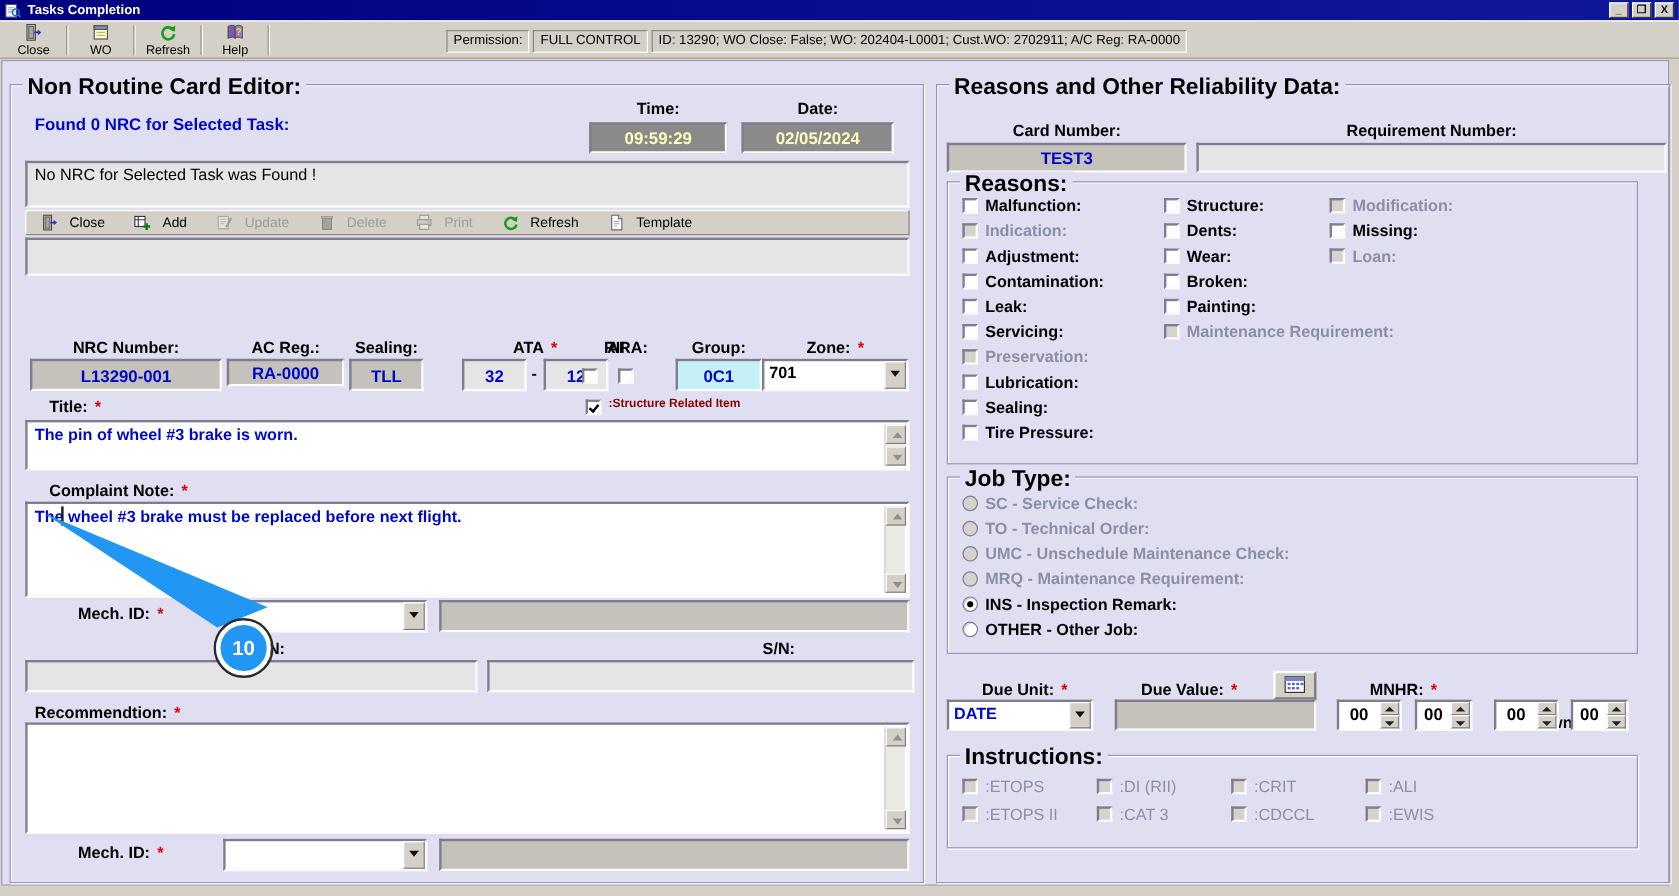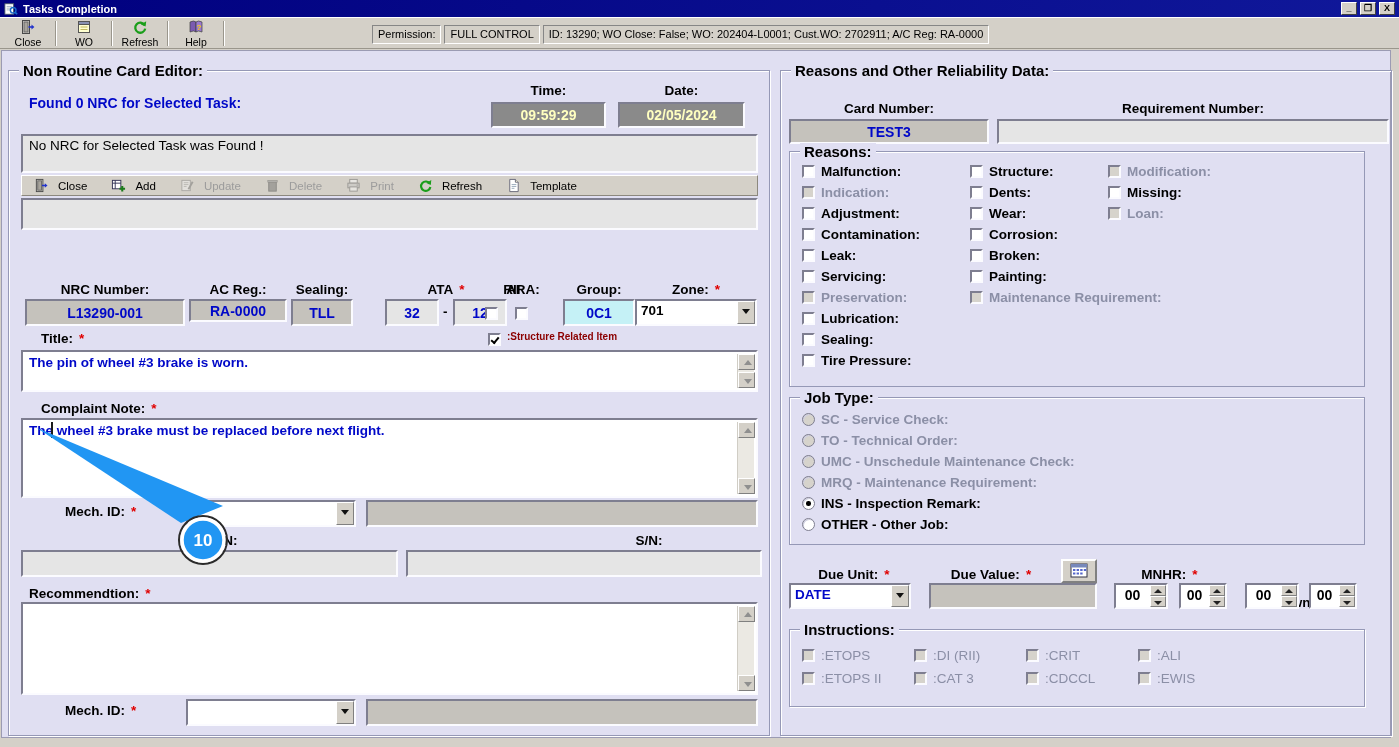--- a/index.html
+++ b/index.html
@@ -20,21 +20,21 @@
   .tb-btn svg { width:16px; height:16px; }
   .tsep { width:2px; margin:2px 1px; border-left:1px solid #9a968c; border-right:1px solid #fff; }
   .permrow { position:absolute; left:372px; top:7px; display:flex; gap:3px; }
   .permbox { background:#D4D0C8; border:1px solid; border-color:#868686 #fff #fff #868686; font-size:11px; color:#000; padding:2px 5px; white-space:nowrap; height:19px; line-height:13px; }
 
   
   .main { position:absolute; left:0; top:49px; width:1399px; height:698px; background:#D4D0C8; }
   .panel { position:absolute; left:1px; top:1px; width:1390px; height:688px; background:#E0DFF2; border:1px solid #9b9bb3; }
 
   .groupbox { position:absolute; border:1px solid #9598b6; box-shadow:inset 1px 1px 0 #ffffff, 1px 1px 0 #ffffff; }
-  .legend { position:absolute; top:-9px; left:10px; background:#E0DFF2; padding:0 4px; font-size:15px; font-weight:bold; color:#000; white-space:nowrap; }
+  .legend { position:absolute; top:-9px; left:10px; background:#E0DFF2; padding:0 4px; font-size:19px; font-weight:bold; color:#000; white-space:nowrap; }
 
   .lbl { position:absolute; font-size:13.5px; font-weight:bold; color:#000; white-space:nowrap; }
   .lbl-c { text-align:center; }
   .req { color:#E00000; font-weight:bold; margin-left:6px; }
   .graybox { position:absolute; background:#C5C2BC; border:2px solid; border-color:#7e7e90 #fbfbff #fbfbff #7e7e90; }
   .whitebox { position:absolute; background:#e5e5e5; border:2px solid; border-color:#7e7e90 #fbfbff #fbfbff #7e7e90; }
   .bval { color:#0008C8; font-weight:bold; font-size:14px; }
   .cval { display:flex; align-items:center; justify-content:center; }
   .ta { position:absolute; background:#fff; border:2px solid; border-color:#7e7e90 #fbfbff #fbfbff #7e7e90; padding:2px 22px 2px 6px; font-size:13.5px; font-weight:bold; color:#0008C8; line-height:17px; }
   .vscroll { position:absolute; top:2px; right:2px; bottom:2px; width:17px; background:#EBE9E3; border-left:1px solid #d0cdc5; }
@@ -397,24 +397,20 @@
             <div class="chkrow" style="position: relative; top: 0px; height: 21px; width: 250px;">
               <span class="chk"></span>
               <span class="clabel">Dents:</span>
             </div>
             <div class="chkrow" style="position: relative; top: 0px; height: 21px; width: 250px;">
               <span class="chk"></span>
               <span class="clabel">Wear:</span>
             </div>
             <div class="chkrow" style="position: relative; top: 0px; height: 21px; width: 250px;">
               <span class="chk"></span>
-              <span class="clabel">Corrosion:</span>
-            </div>
-            <div class="chkrow" style="position: relative; top: 0px; height: 21px; width: 250px;">
-              <span class="chk"></span>
               <span class="clabel">Broken:</span>
             </div>
             <div class="chkrow" style="position: relative; top: 0px; height: 21px; width: 250px;">
               <span class="chk"></span>
               <span class="clabel">Painting:</span>
             </div>
             <div class="chkrow dis" style="position: relative; top: 0px; height: 21px; width: 250px;">
               <span class="chk dis"></span>
               <span class="clabel">Maintenance Requirement:</span>
             </div>

